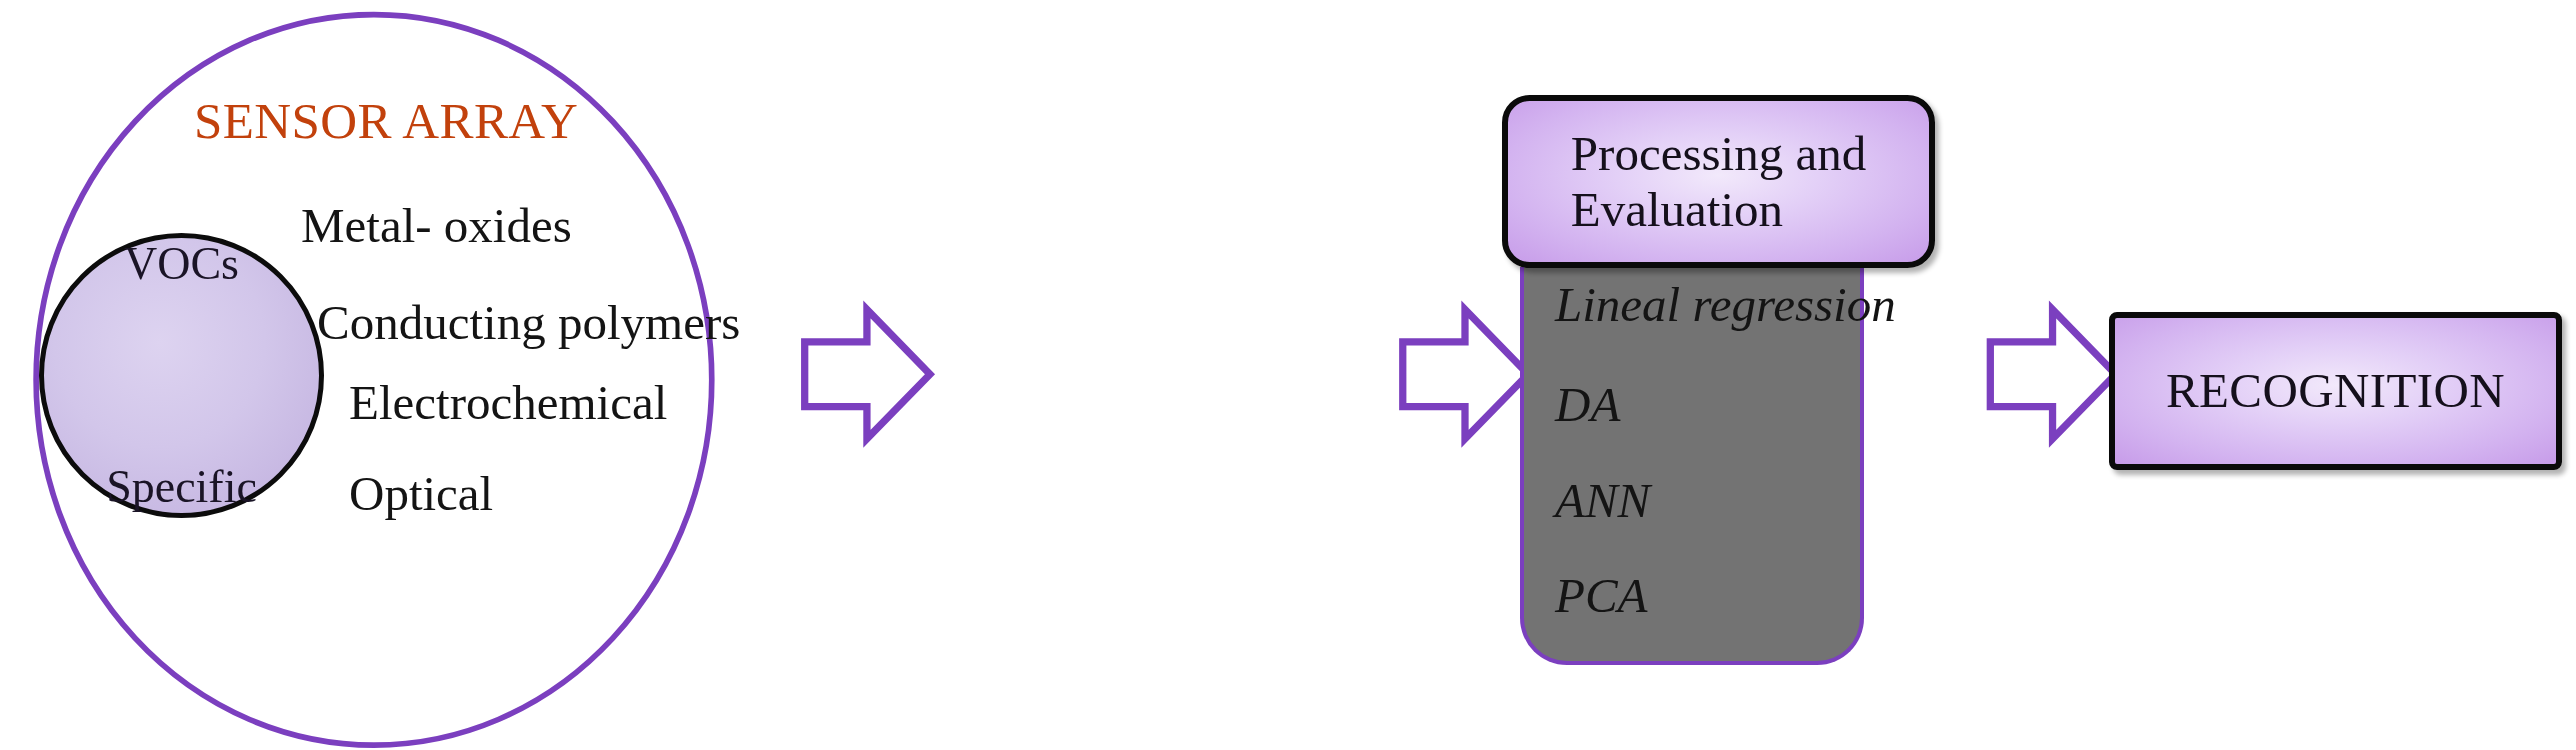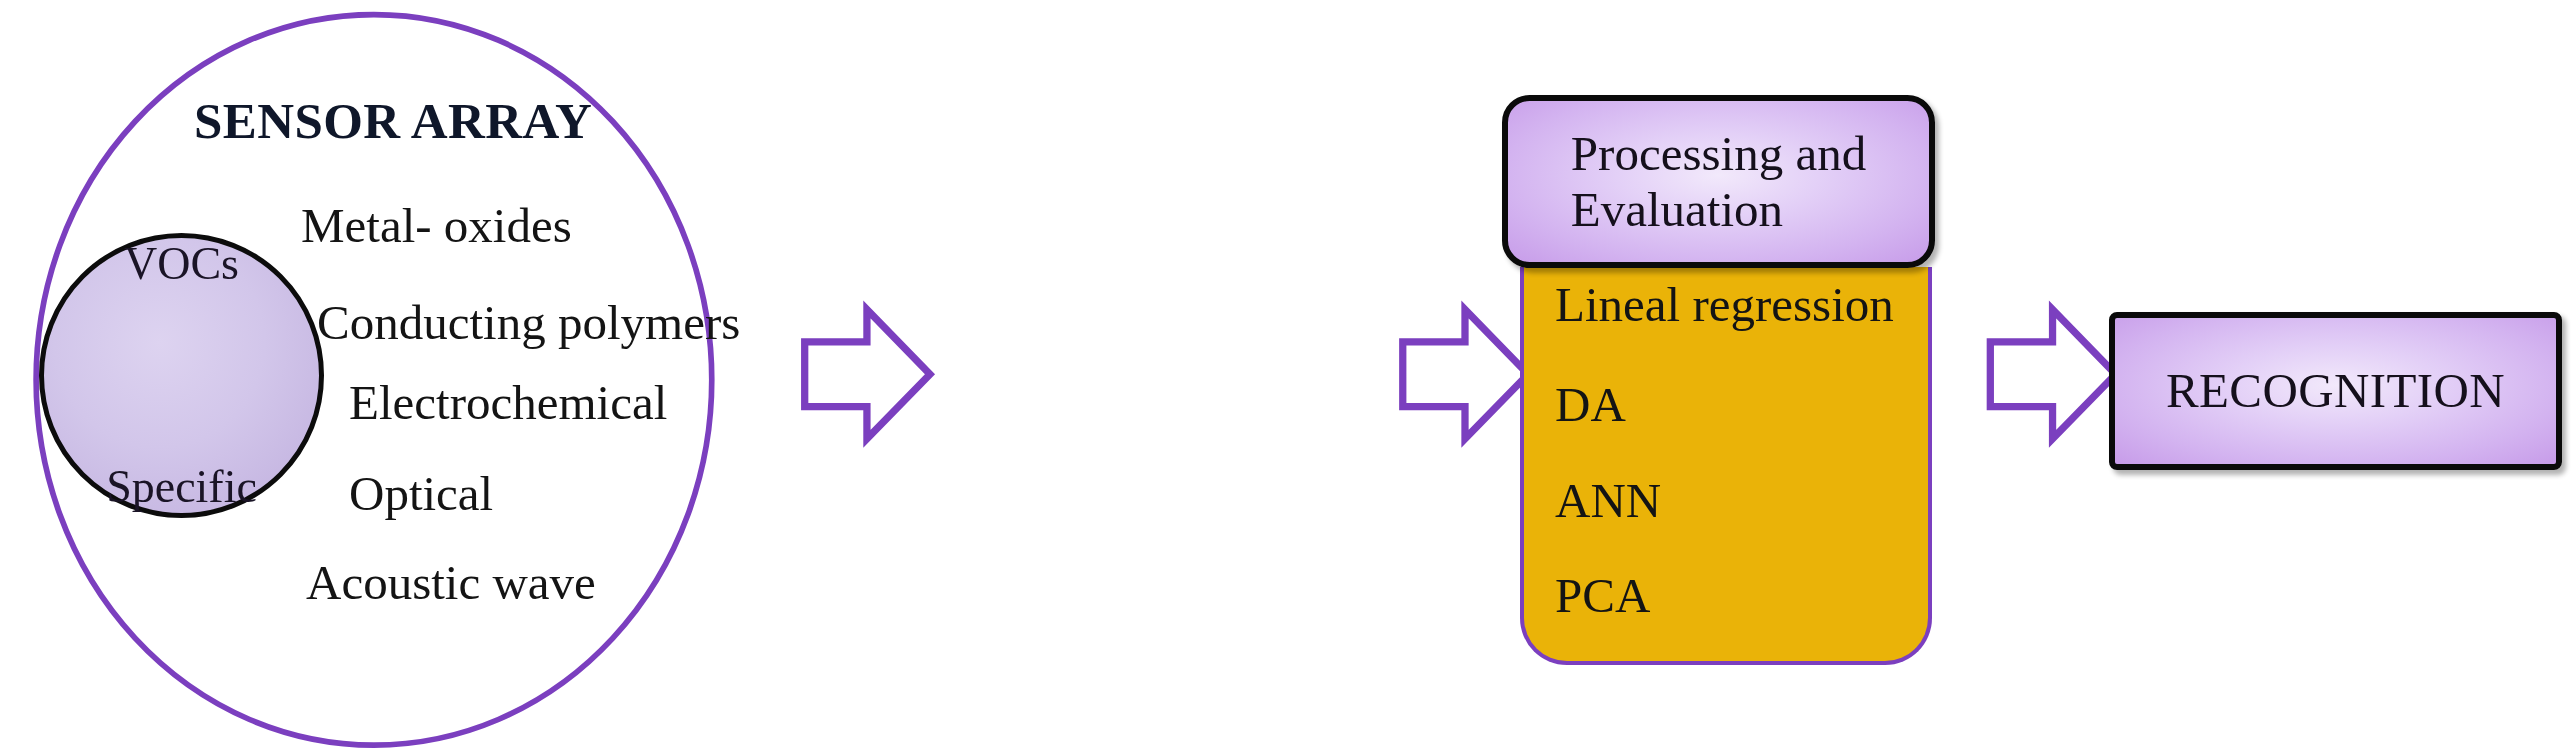--- a/index.html
+++ b/index.html
@@ -29,23 +29,22 @@
 
   
   .sensor-array-title {
     position: absolute;
     left: 194px;
     top: 95px;
     width: 566px;
     font-size: 51px;
     line-height: 1.05;
     letter-spacing: 0.4px;
-    color: #0f172a;
-    white-space: nowrap;
-    font-weight: bold;
+    color: #c2410c;
+    white-space: nowrap;
   }
   .sensor-list {
     position: absolute;
     left: 0;
     top: 0;
     width: 809px;
     height: 750px;
     padding-left: 36px;
   }
   .sensor-item {
@@ -128,30 +127,31 @@
   #box-recognition .box-text {
     font-size: 49px;
     letter-spacing: 0.4px;
   }
 
   
   #methods-panel {
     position: absolute;
     left: 1520px;
     top: 267px;
-    width: 412px;
+    width: 344px;
     height: 398px;
     box-sizing: border-box;
     border: 4.9px solid #7b3fbf;
     border-top: none;
     border-bottom-left-radius: 47px;
     border-bottom-right-radius: 47px;
-    background: #eab308;
+    background: #737373;
     z-index: 2;
     padding: 11.3px 0 0 31px;
+    font-style: italic;
   }
   .method-item {
     font-size: 49px;
     line-height: 1.0;
     color: #141414;
     white-space: nowrap;
     position: absolute;
     left: 31px;
   }
   .mi-0 { top: 13px; }
@@ -181,21 +181,20 @@
     </g>
   </svg>
 
   <div class="sensor-array-title">SENSOR ARRAY</div>
 
   <div class="sensor-list">
     <div class="sensor-item si-0">Metal- oxides</div>
     <div class="sensor-item si-1">Conducting polymers</div>
     <div class="sensor-item si-2">Electrochemical</div>
     <div class="sensor-item si-3">Optical</div>
-    <div class="sensor-item si-4">Acoustic wave</div>
   </div>
 
   <div class="vocs-bubble">
     <div class="vocs-line">VOCs</div>
     <div class="vocs-line">Specific</div>
   </div>
 
 
   <div id="methods-panel">
     <div class="method-item mi-0">Lineal regression</div>

